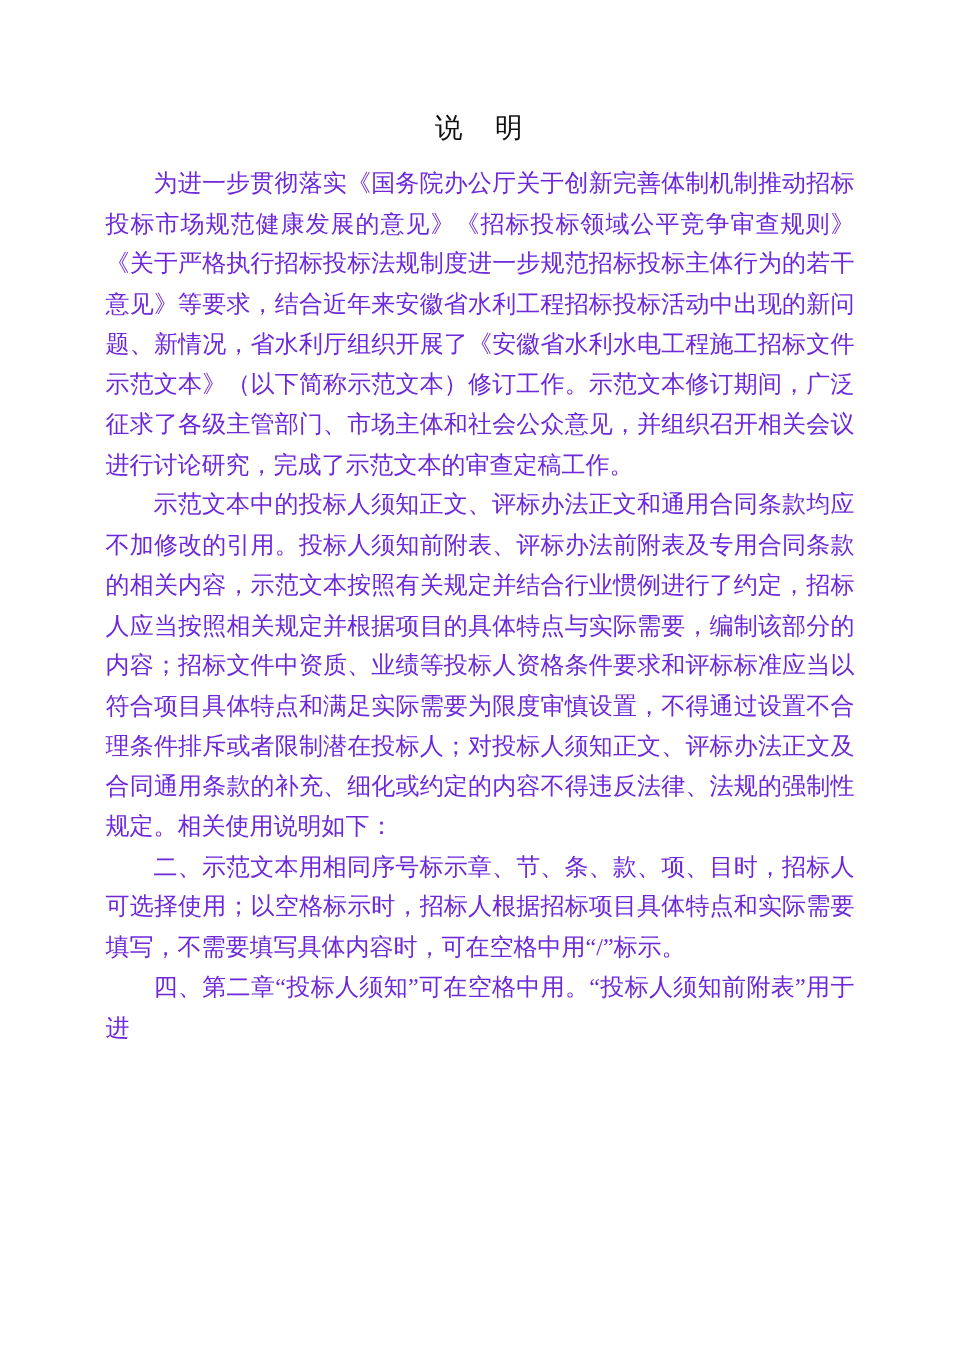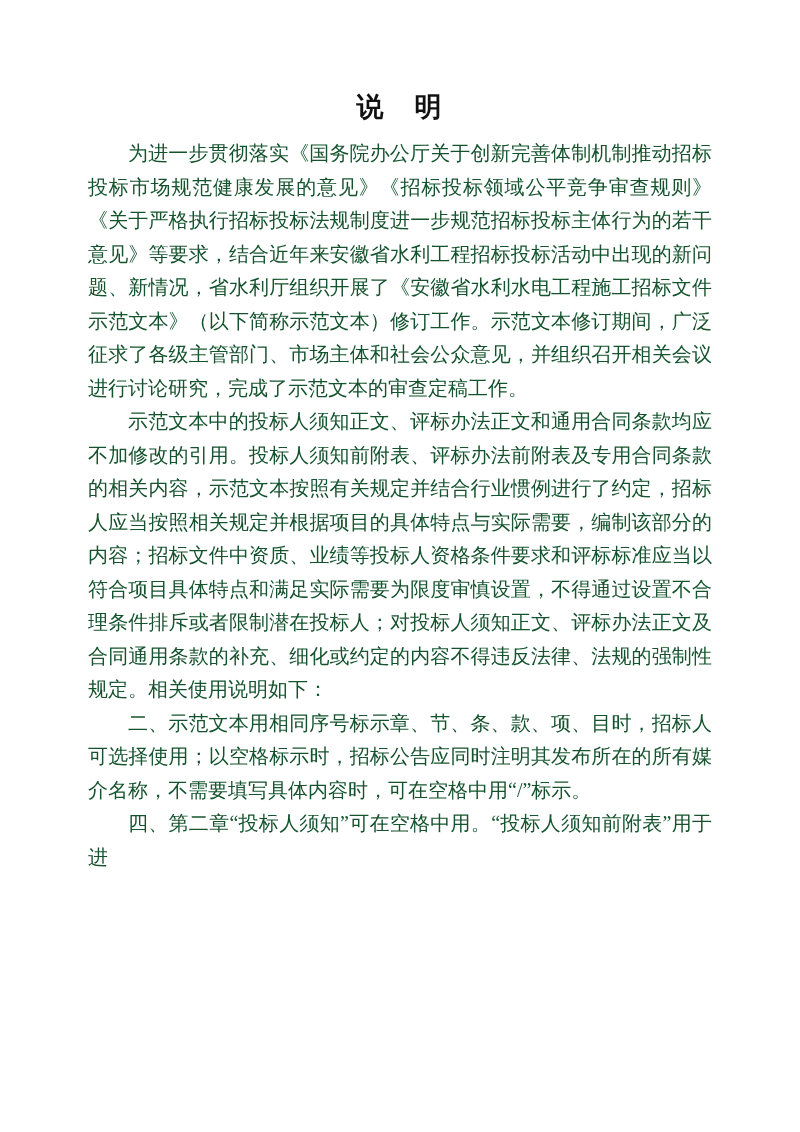--- a/index.html
+++ b/index.html
@@ -17,42 +17,42 @@
   .page {
     box-sizing: border-box;
     width: 800px;
     height: 1132px;
     padding: 90px 88px 0 88px;
     background: #ffffff;
   }
   .doc-title {
     margin: 0 0 13px 0;
     text-align: center;
-    font-size: 27px;
-    font-weight: bold;
+    font-size: 23px;
+    font-weight: normal;
     line-height: 34px;
     letter-spacing: 2px;
     color: #111111;
   }
   .body-text p {
     margin: 0;
     font-size: 20px;
     line-height: 33.5px;
     text-align: justify;
     text-justify: inter-ideograph;
     text-indent: 2em;
     word-break: break-all;
-    color: #14532d;
+    color: #6d28d9;
   }
 </style>
 </head>
 <body>
 
 <div class="page">
   <h1 class="doc-title">说　明</h1>
 
   <div class="body-text">
     <p>为进一步贯彻落实《国务院办公厅关于创新完善体制机制推动招标投标市场规范健康发展的意见》《招标投标领域公平竞争审查规则》《关于严格执行招标投标法规制度进一步规范招标投标主体行为的若干意见》等要求，结合近年来安徽省水利工程招标投标活动中出现的新问题、新情况，省水利厅组织开展了《安徽省水利水电工程施工招标文件示范文本》（以下简称示范文本）修订工作。示范文本修订期间，广泛征求了各级主管部门、市场主体和社会公众意见，并组织召开相关会议进行讨论研究，完成了示范文本的审查定稿工作。</p>
     <p>示范文本中的投标人须知正文、评标办法正文和通用合同条款均应不加修改的引用。投标人须知前附表、评标办法前附表及专用合同条款的相关内容，示范文本按照有关规定并结合行业惯例进行了约定，招标人应当按照相关规定并根据项目的具体特点与实际需要，编制该部分的内容；招标文件中资质、业绩等投标人资格条件要求和评标标准应当以符合项目具体特点和满足实际需要为限度审慎设置，不得通过设置不合理条件排斥或者限制潜在投标人；对投标人须知正文、评标办法正文及合同通用条款的补充、细化或约定的内容不得违反法律、法规的强制性规定。相关使用说明如下：</p>
-    <p>二、示范文本用相同序号标示章、节、条、款、项、目时，招标人可选择使用；以空格标示时，招标公告应同时注明其发布所在的所有媒介名称，不需要填写具体内容时，可在空格中用“/”标示。</p>
+    <p>二、示范文本用相同序号标示章、节、条、款、项、目时，招标人可选择使用；以空格标示时，招标人根据招标项目具体特点和实际需要填写，不需要填写具体内容时，可在空格中用“/”标示。</p>
     <p>四、第二章“投标人须知”可在空格中用。“投标人须知前附表”用于进</p>
   </div>
 </div>
 
 </body></html>

